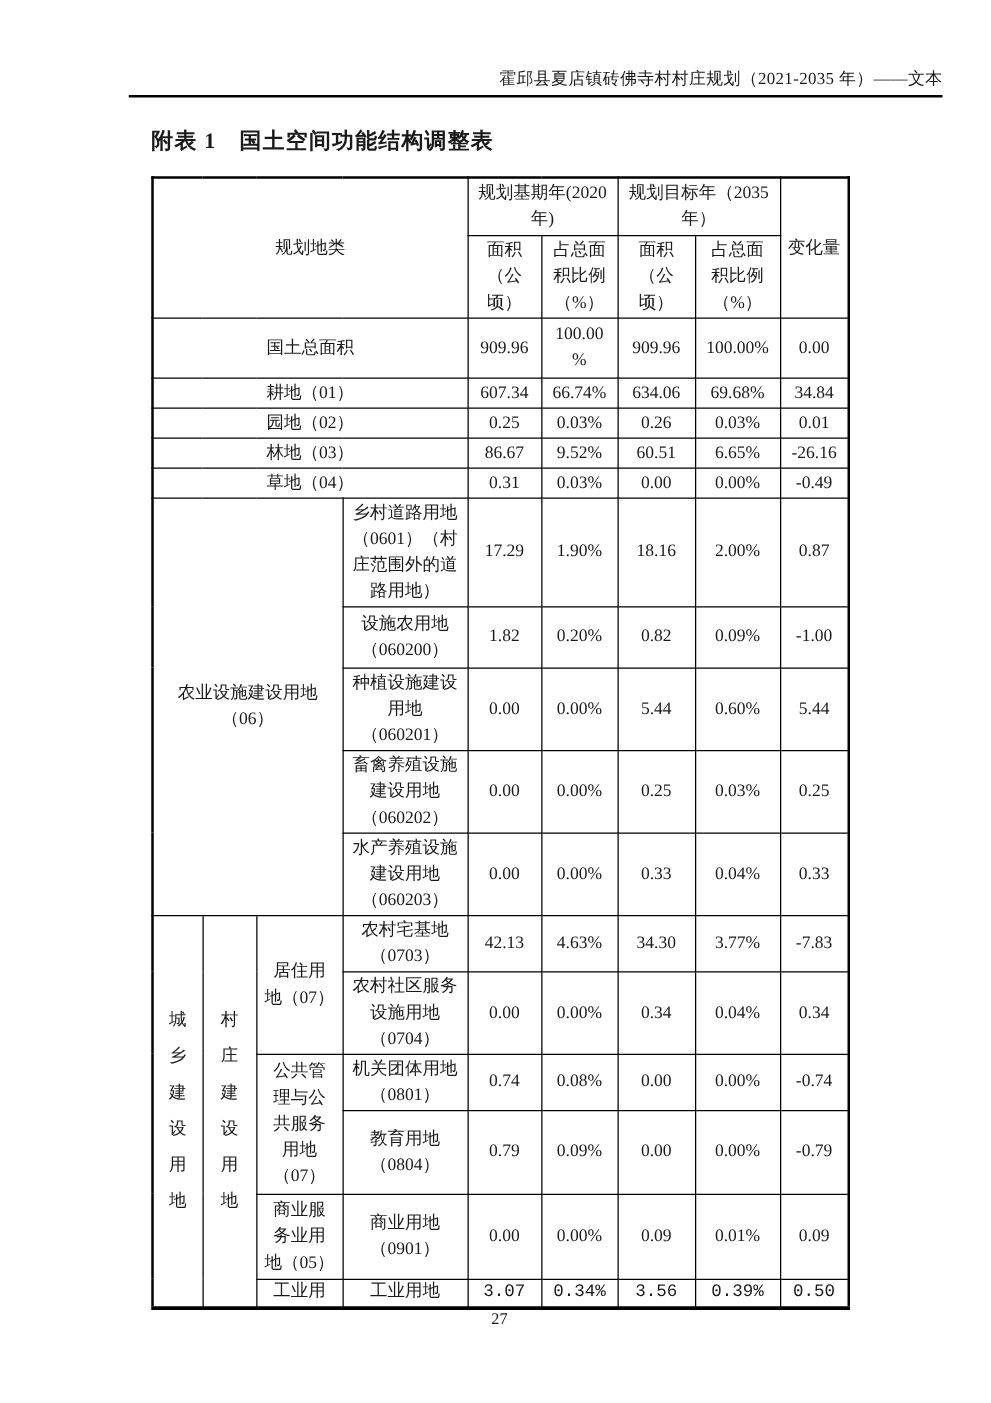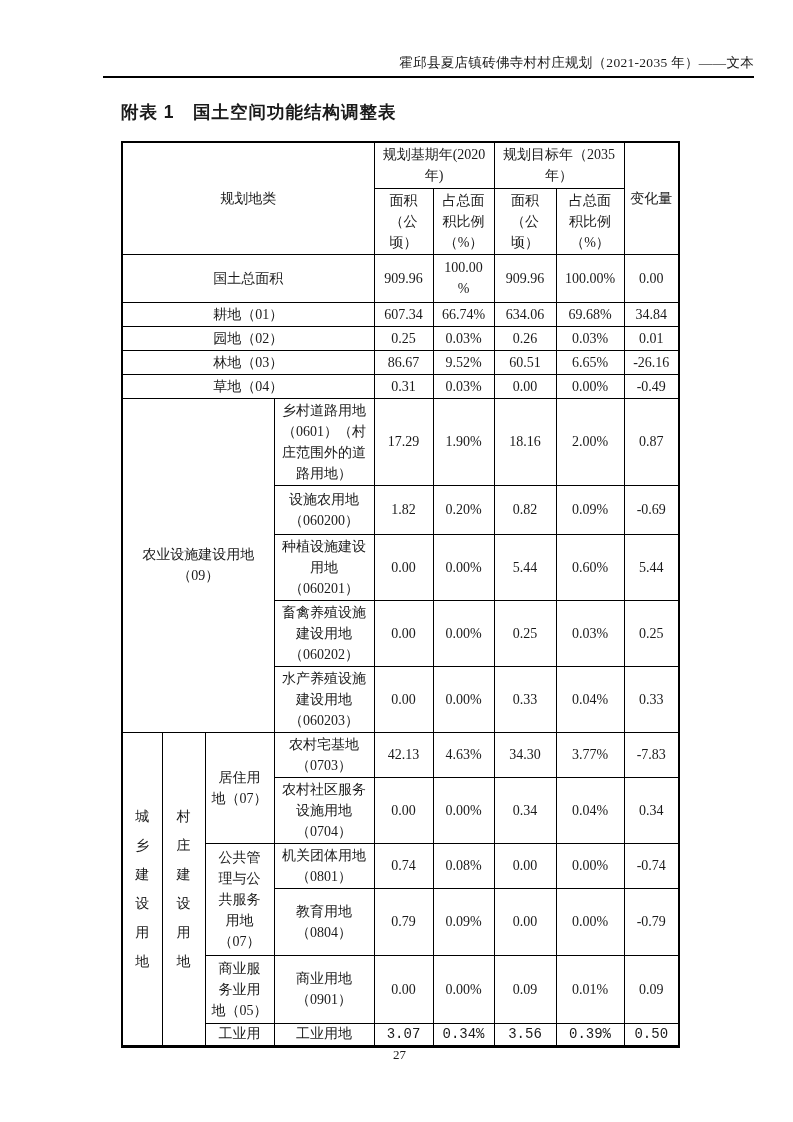--- a/index.html
+++ b/index.html
@@ -23,21 +23,21 @@
     white-space: nowrap;
   }
   .header-rule {
     position: absolute;
     top: 76px; left: 103px; width: 651px;
     border-top: 2px solid #000;
   }
   .doc-title {
     position: absolute;
     top: 100px; left: 121px;
-    font-family: Liberation Sans, sans-serif;
+    font-family: Liberation Serif, serif;
     font-size: 17.5px;
     font-weight: 700;
     letter-spacing: 1px;
   }
   table.land {
     position: absolute;
     top: 141px; left: 121px;
     width: 557px;
     border-collapse: collapse;
     table-layout: fixed;
@@ -147,39 +147,39 @@
         <td colspan="4">草地（04）</td>
         <td>0.31</td>
         <td>0.03%</td>
         <td>0.00</td>
         <td>0.00%</td>
         <td>-0.49</td>
       </tr>
 
       <tr style="height:87px">
         <td colspan="3" rowspan="5">农业设施建设用地
-（09）</td>
+（06）</td>
         <td>乡村道路用地
 （0601）（村
 庄范围外的道
 路用地）</td>
         <td>17.29</td>
         <td>1.90%</td>
         <td>18.16</td>
         <td>2.00%</td>
         <td>0.87</td>
       </tr>
       <tr style="height:49px">
         <td>设施农用地
 （060200）</td>
         <td>1.82</td>
         <td>0.20%</td>
         <td>0.82</td>
         <td>0.09%</td>
-        <td>-0.69</td>
+        <td>-1.00</td>
       </tr>
       <tr style="height:45px">
         <td>种植设施建设
 用地（060201）</td>
         <td>0.00</td>
         <td>0.00%</td>
         <td>5.44</td>
         <td>0.60%</td>
         <td>5.44</td>
       </tr>

